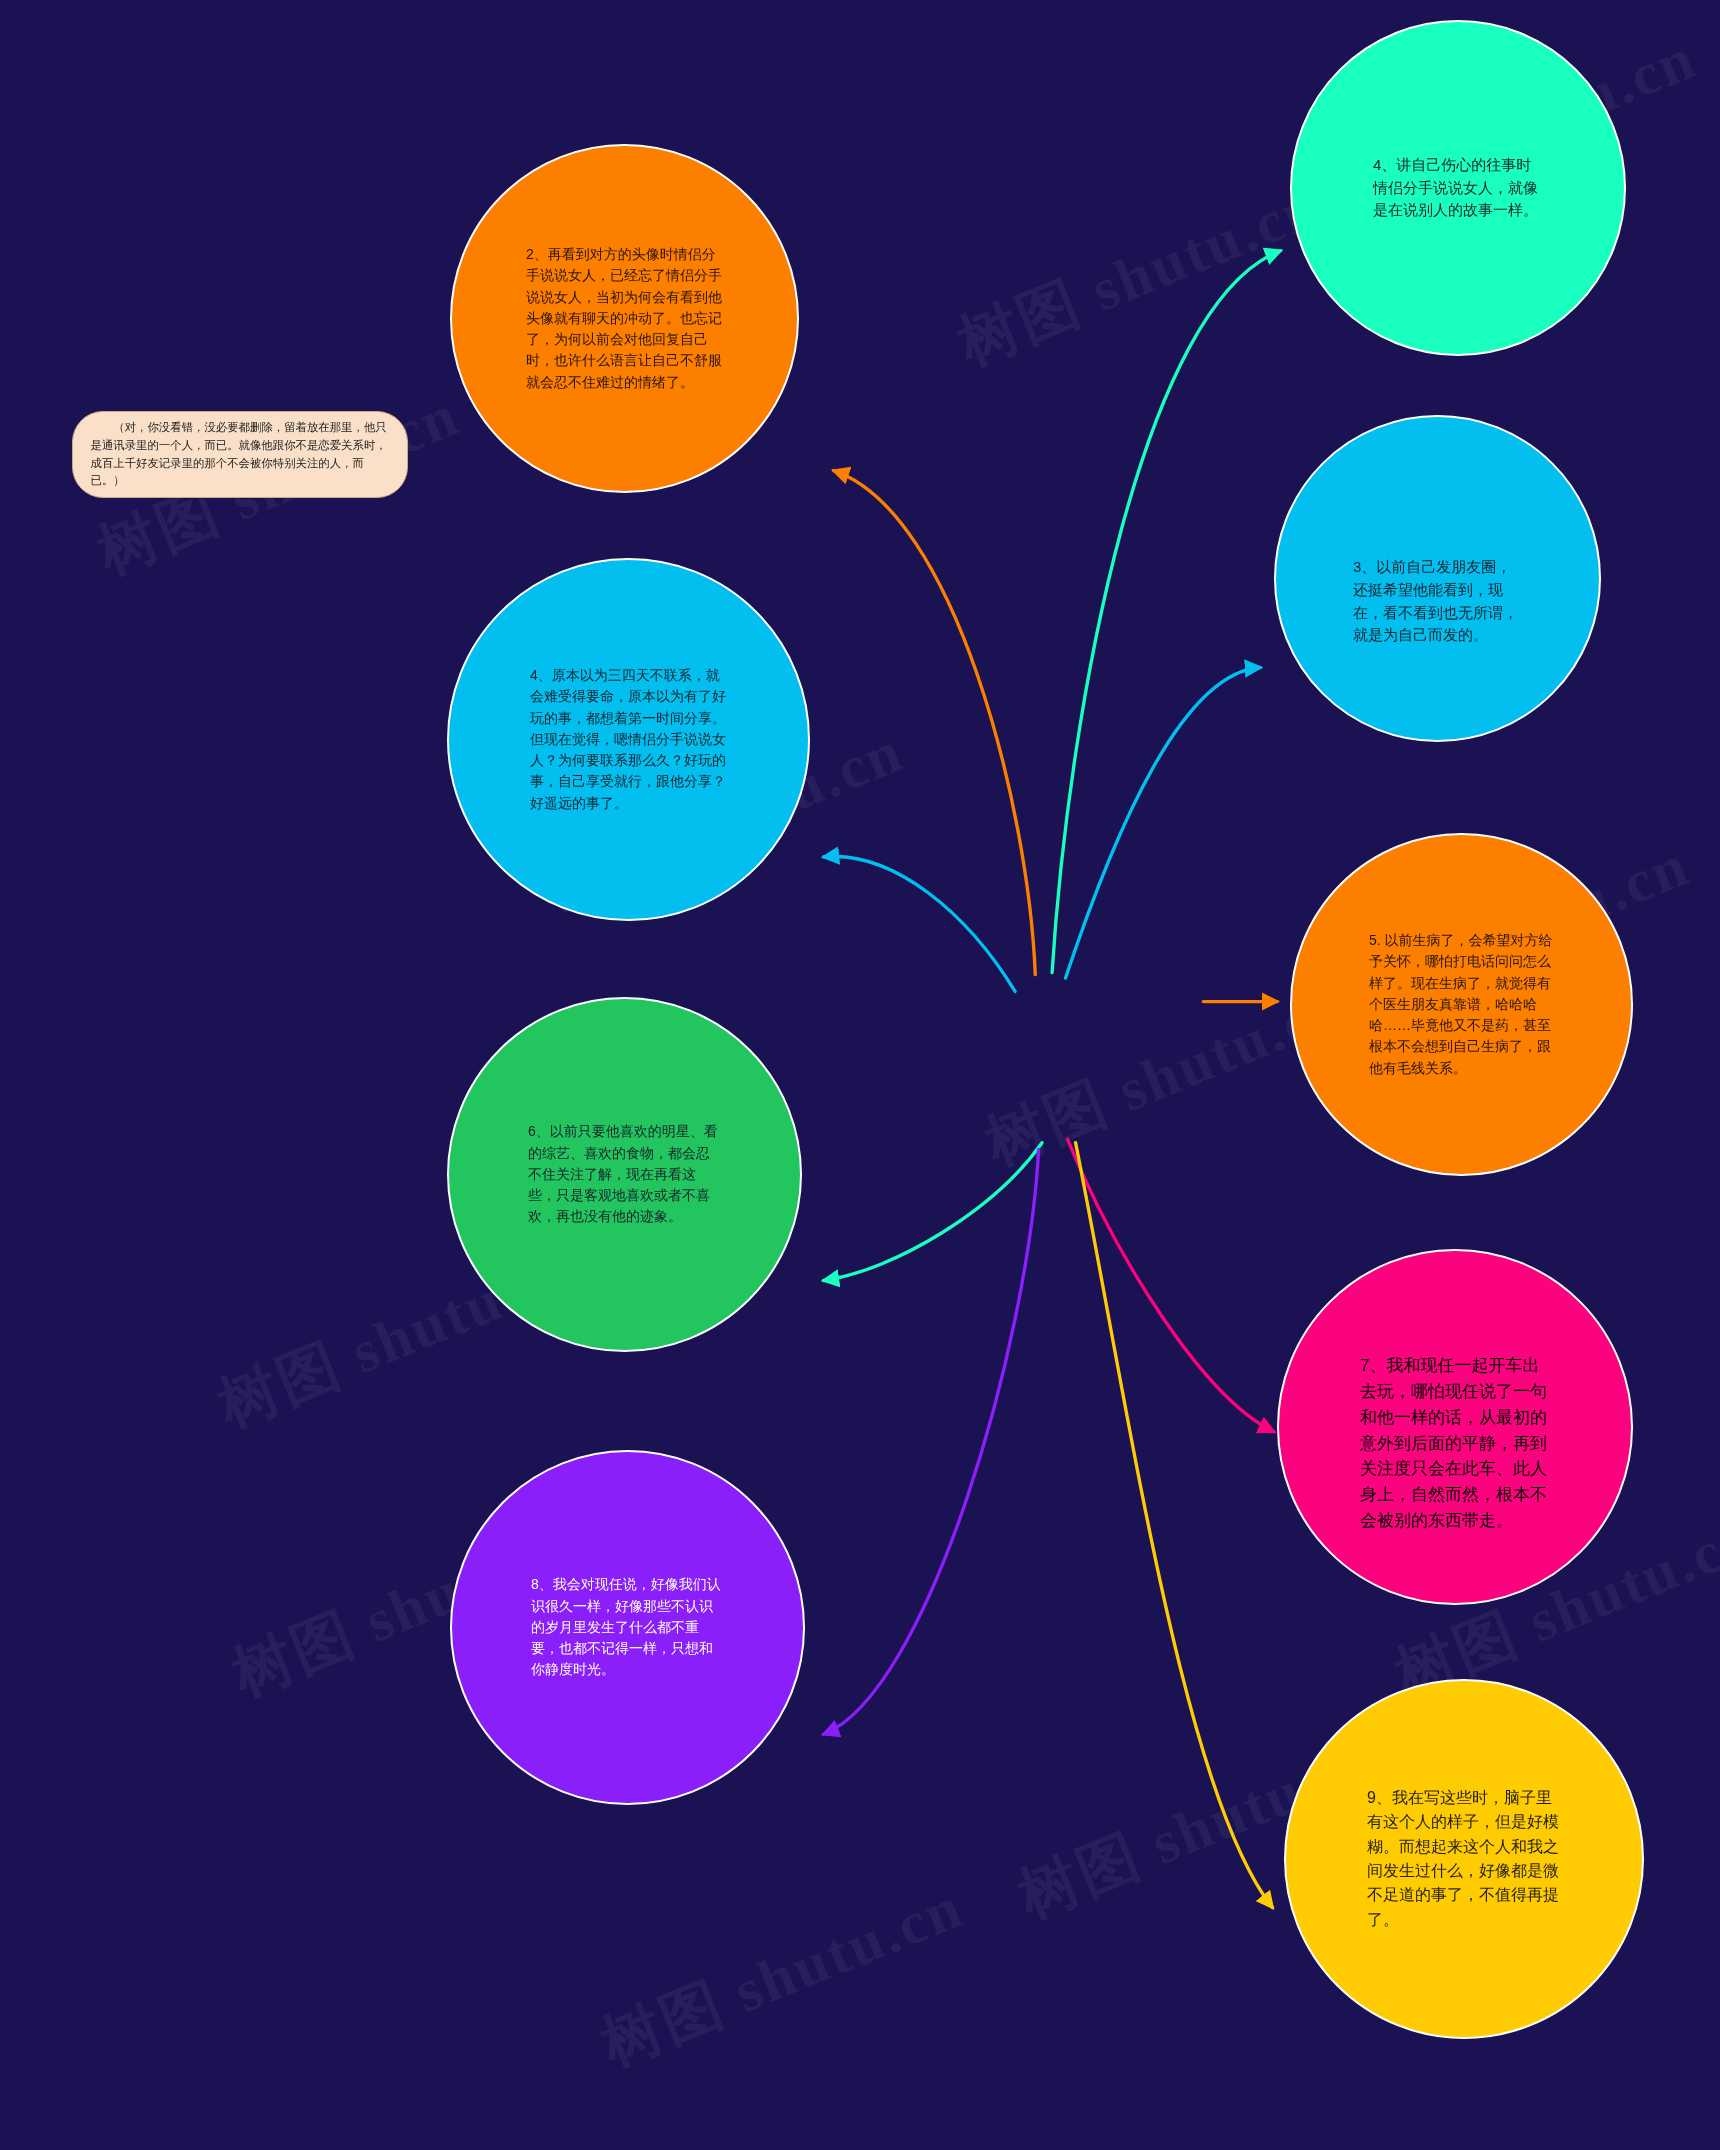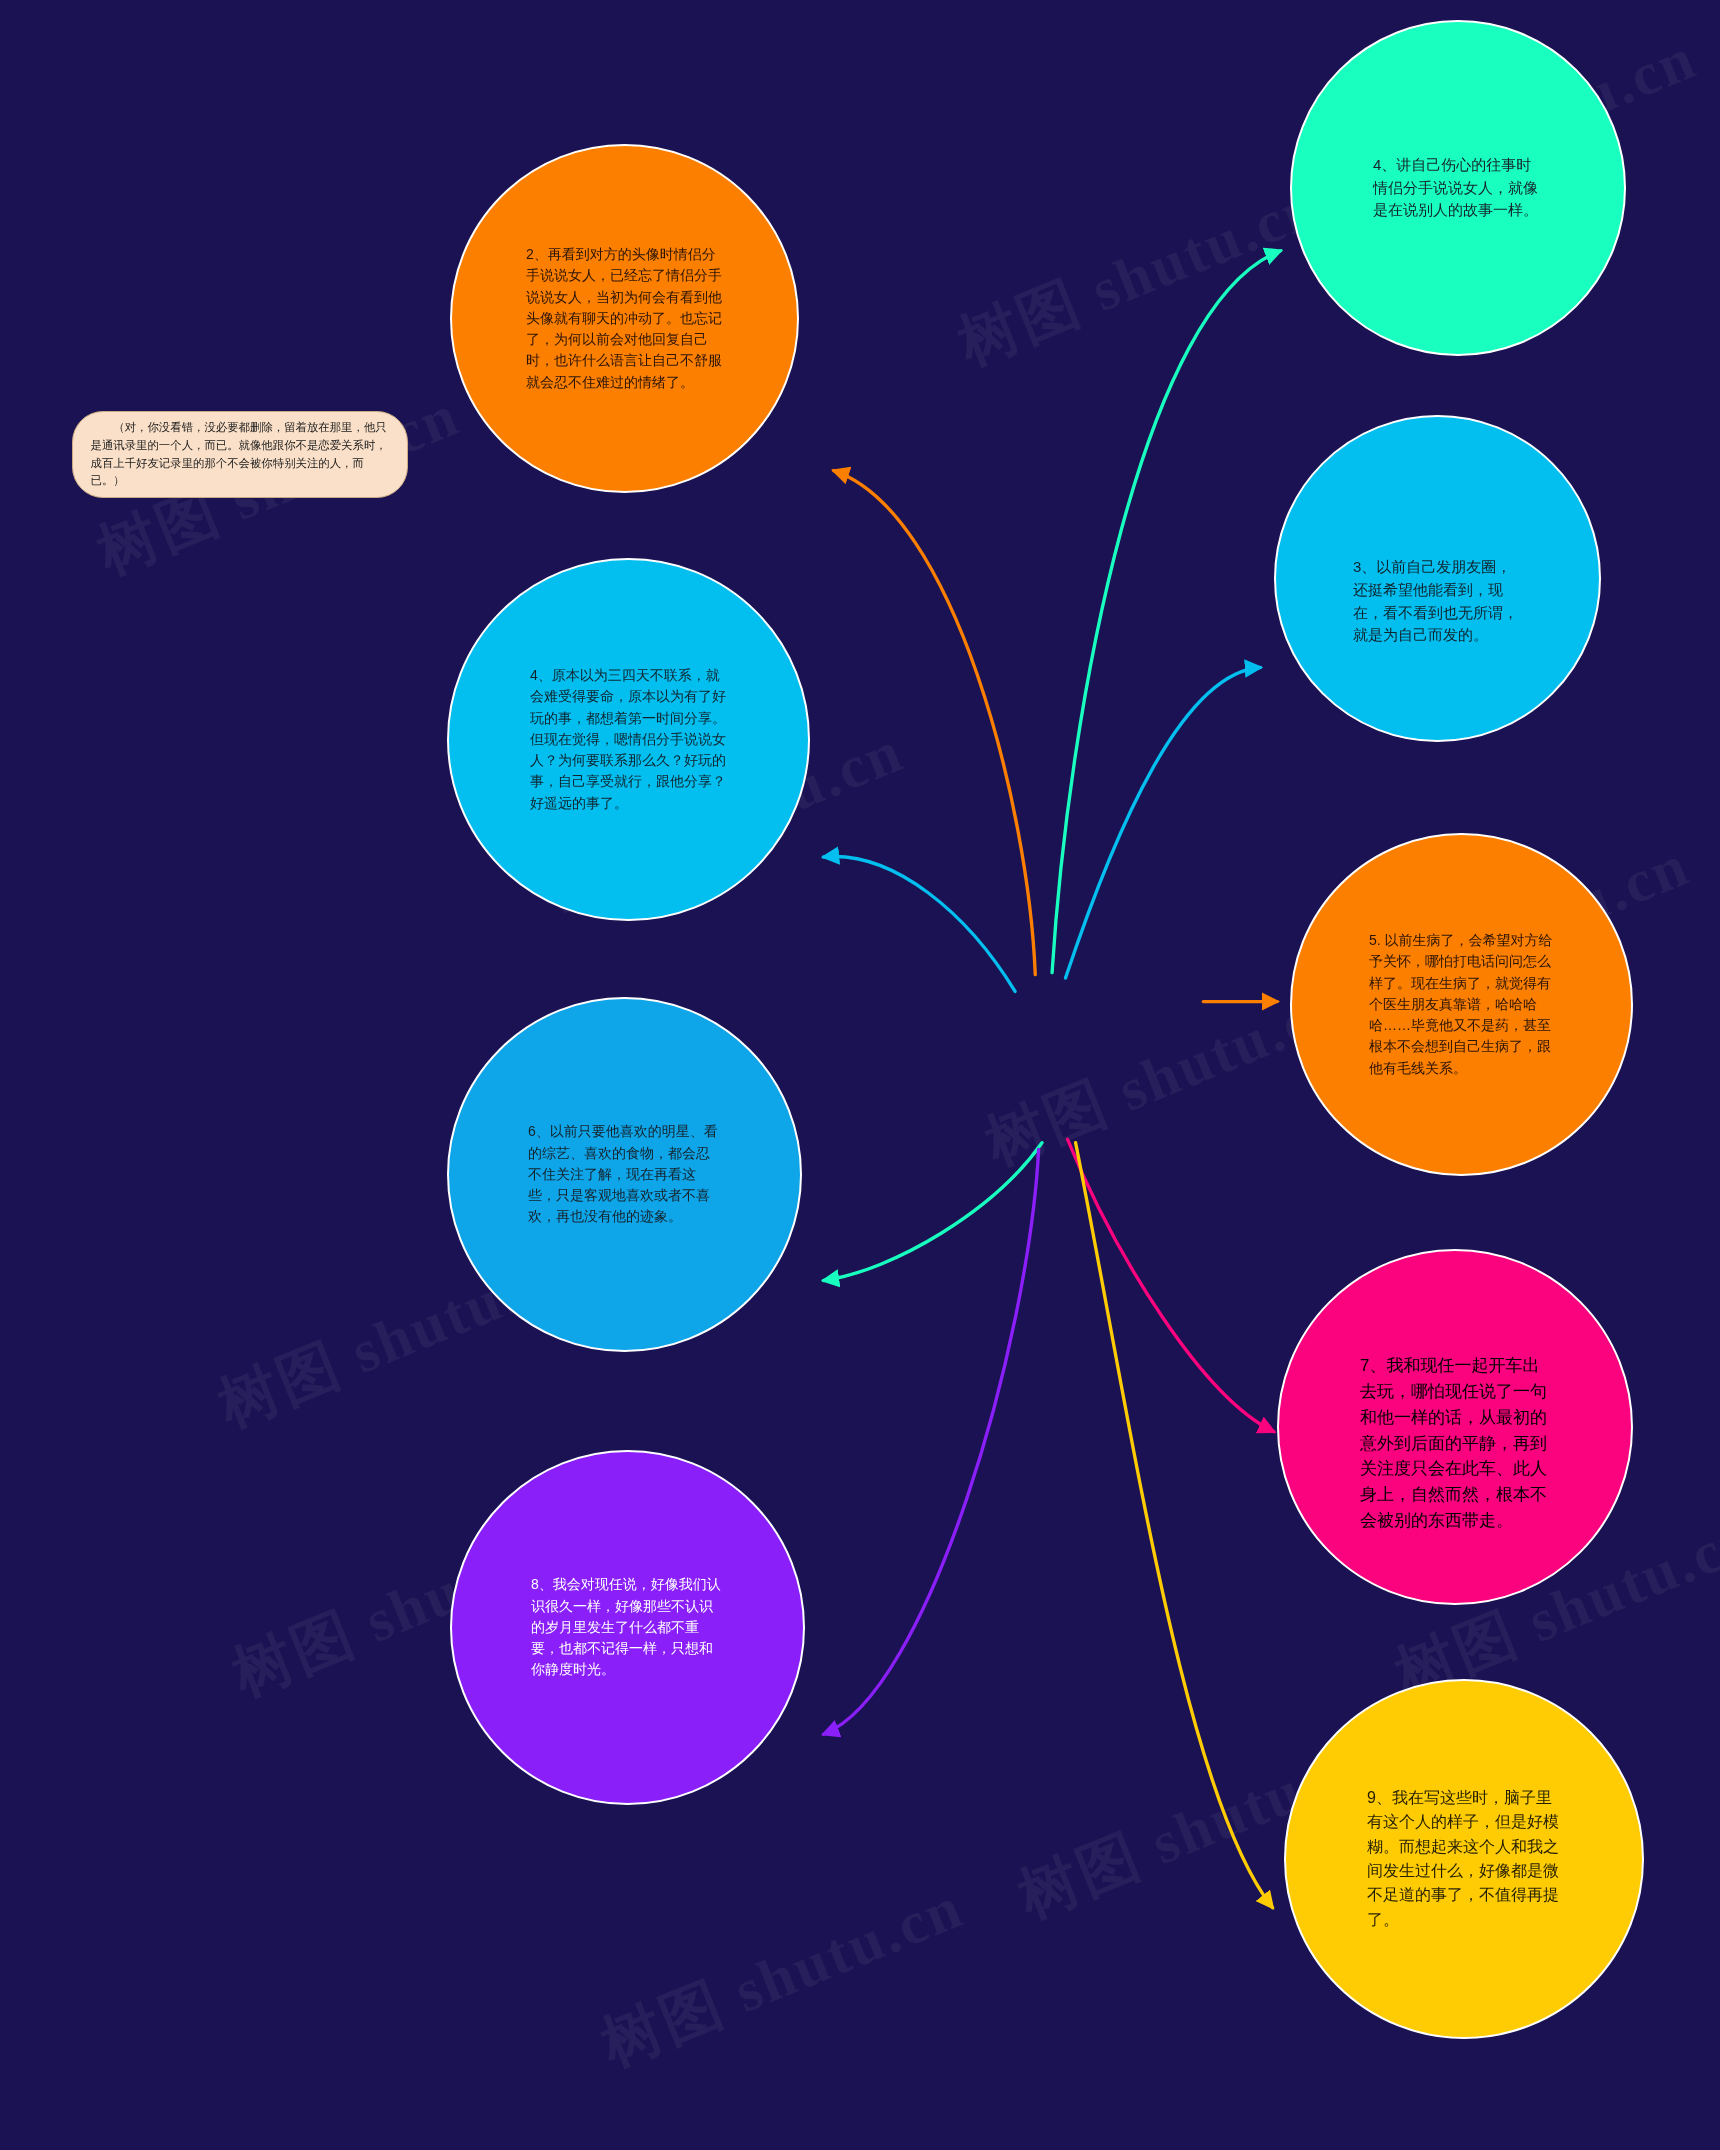--- a/index.html
+++ b/index.html
@@ -168,21 +168,21 @@
       </div>
       <div class="node" style="left: 1274px; top: 415px; width: 327px; height: 327px; background: rgb(3, 191, 240); padding: 0px 77px;">
         <span class="txt" style="color: rgb(16, 36, 46); font-size: 15px; margin-top: 46px;">3、以前自己发朋友圈，还挺希望他能看到，现在，看不看到也无所谓，就是为自己而发的。</span>
       </div>
       <div class="node" style="left: 447px; top: 558px; width: 363px; height: 363px; background: rgb(3, 191, 240); padding: 0px 81px;">
         <span class="txt" style="color: rgb(16, 36, 46); font-size: 14px;">4、原本以为三四天不联系，就会难受得要命，原本以为有了好玩的事，都想着第一时间分享。但现在觉得，嗯情侣分手说说女人？为何要联系那么久？好玩的事，自己享受就行，跟他分享？好遥远的事了。</span>
       </div>
       <div class="node" style="left: 1290px; top: 833px; width: 343px; height: 343px; background: rgb(252, 127, 0); padding: 0px 77px;">
         <span class="txt" style="color: rgb(42, 20, 5); font-size: 14px;">5. 以前生病了，会希望对方给予关怀，哪怕打电话问问怎么样了。现在生病了，就觉得有个医生朋友真靠谱，哈哈哈哈……毕竟他又不是药，甚至根本不会想到自己生病了，跟他有毛线关系。</span>
       </div>
-      <div class="node" style="left: 447px; top: 997px; width: 355px; height: 355px; background: #0ea5e9; padding: 0px 79px; justify-content: flex-end;">
+      <div class="node" style="left: 447px; top: 997px; width: 355px; height: 355px; background: #22c55e; padding: 0px 79px; justify-content: flex-end;">
         <span class="txt" style="color: rgb(21, 35, 43); font-size: 14px;">6、以前只要他喜欢的明星、看的综艺、喜欢的食物，都会忍不住关注了解，现在再看这些，只是客观地喜欢或者不喜欢，再也没有他的迹象。</span>
       </div>
       <div class="node" style="left: 1277px; top: 1249px; width: 356px; height: 356px; background: rgb(251, 2, 126); padding: 0px 81px;">
         <span class="txt" style="color: #000000; font-size: 17px; margin-top: 33px;">7、我和现任一起开车出去玩，哪怕现任说了一句和他一样的话，从最初的意外到后面的平静，再到关注度只会在此车、此人身上，自然而然，根本不会被别的东西带走。</span>
       </div>
       <div class="node" style="left: 450px; top: 1450px; width: 355px; height: 355px; background: rgb(139, 31, 250); padding: 0px 79px;">
         <span class="txt" style="color: rgb(255, 255, 255); font-size: 14px;">8、我会对现任说，好像我们认识很久一样，好像那些不认识的岁月里发生了什么都不重要，也都不记得一样，只想和你静度时光。</span>
       </div>
       <div class="node" style="left: 1284px; top: 1679px; width: 360px; height: 360px; background: rgb(255, 204, 4); padding: 0px 81px;">
         <span class="txt" style="color: rgb(36, 31, 2); font-size: 16px;">9、我在写这些时，脑子里有这个人的样子，但是好模糊。而想起来这个人和我之间发生过什么，好像都是微不足道的事了，不值得再提了。</span>

